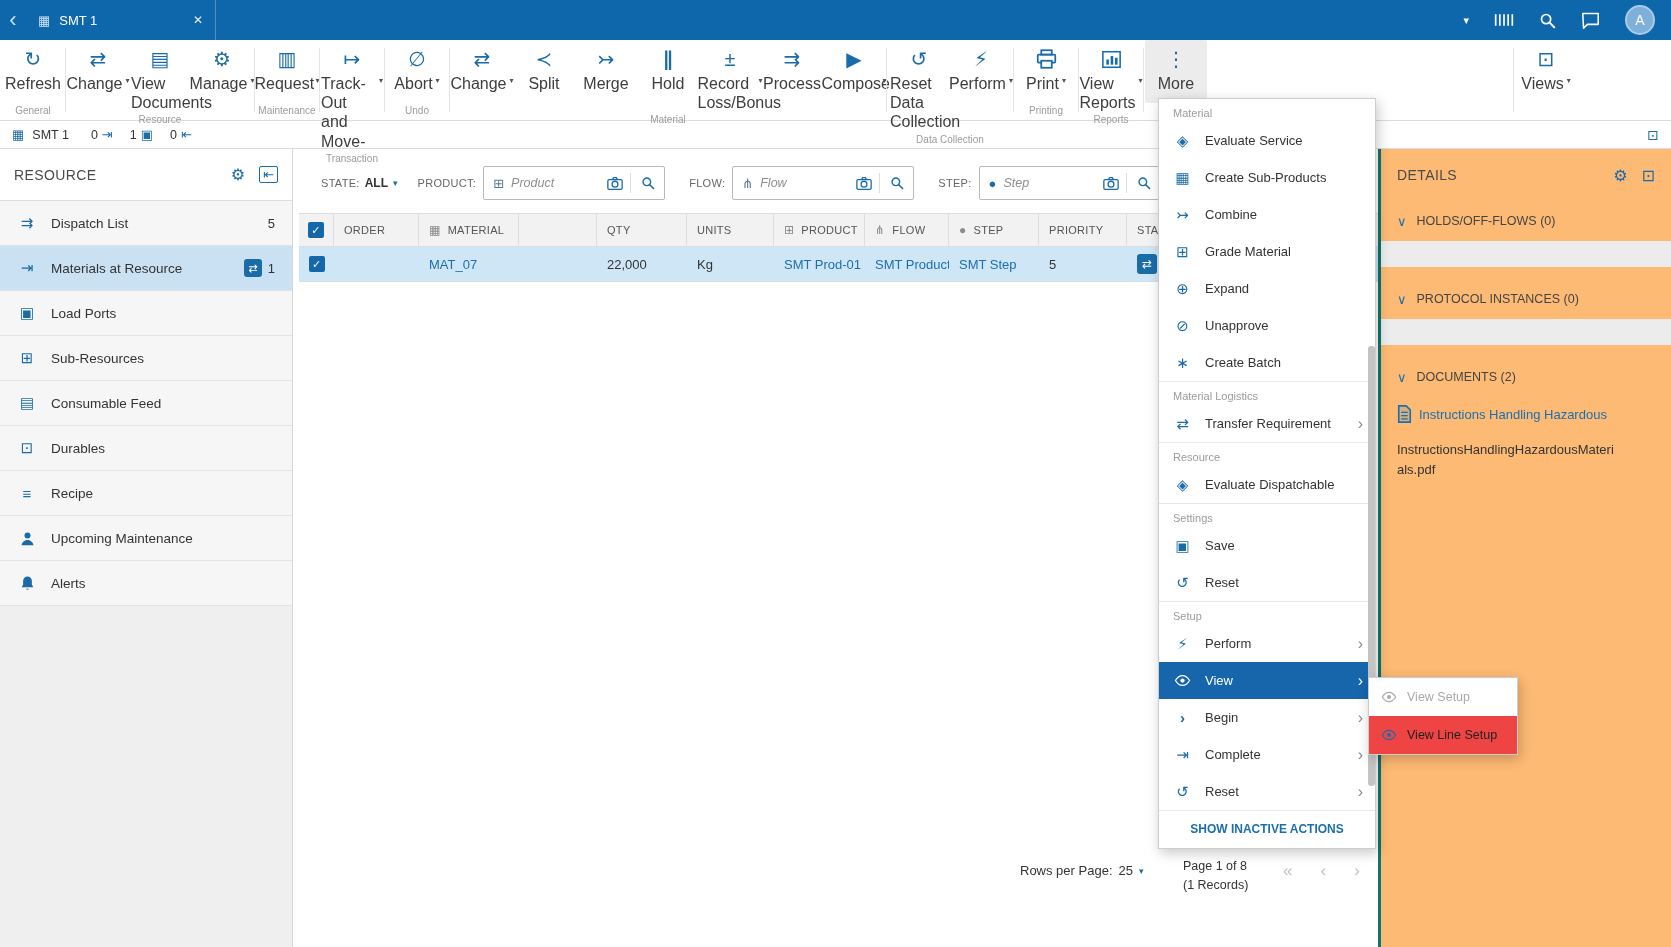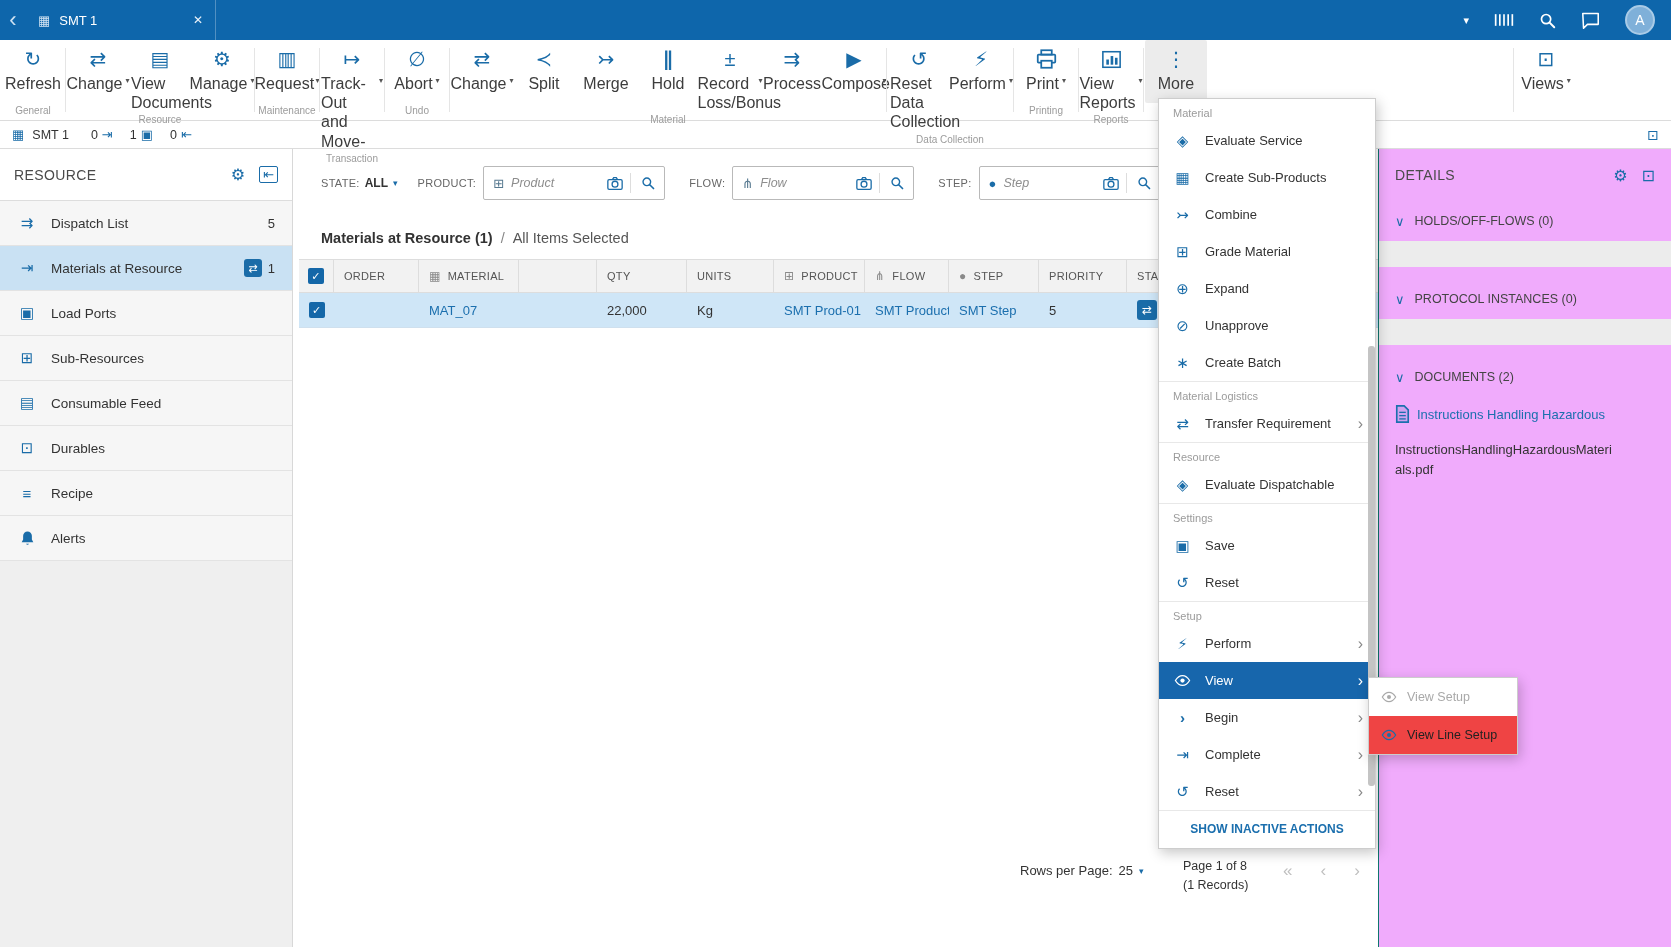--- a/index.html
+++ b/index.html
@@ -95,21 +95,21 @@
   .statechip{width:20px;height:20px;background:#1a6ca8;border-radius:3px;color:#fff;font-size:12px;display:flex;align-items:center;justify-content:center}
 
   .mainfooter{position:absolute;top:708px;left:0;right:0;height:60px}
   .rowsper{position:absolute;left:727px;top:6px;display:flex;align-items:center;gap:6px;font-size:13px;cursor:pointer}
   .rowsper .fcaret{margin:0}
   .pageinfo{position:absolute;left:890px;top:0;font-size:12.5px;line-height:1.5;color:#333}
   .pager{position:absolute;left:990px;top:4px;display:flex;gap:28px;color:#bfbfbf;font-size:17px}
   .pager span{cursor:pointer}
 
   
-  .details{width:293px;background:#f0abfc;border-left:1px solid #0f766e}
+  .details{width:293px;background:#fdba74;border-left:3px solid #0f766e}
   .dt-head{height:52px;display:flex;align-items:center;gap:14px;padding:0 16px}
   .dt-title{flex:1;font-size:14px;color:#4a4a4a;letter-spacing:.4px}
   .dt-gear,.dt-expand{color:#1a6ca8;font-size:16px;cursor:pointer}
   .dt-sec{height:40px;display:flex;align-items:center;gap:10px;padding:0 16px;font-size:12.5px;color:#444;cursor:pointer}
   .dt-chev{color:#1a6ca8;font-size:13px}
   .dt-bar{height:26px;background:#ececec;margin-bottom:12px}
   .dt-doc{padding:8px 0 0 16px;font-size:13px}
   .dt-doclink{display:flex;align-items:center;gap:7px;color:#1b6fae;white-space:nowrap;overflow:hidden;cursor:pointer}
   .dt-doclink svg{flex:none;color:#1b6fae}
   .dt-filename{color:#333;margin-top:17px;word-break:break-all;line-height:1.5;padding-right:55px}
@@ -458,20 +458,29 @@
     <div class="sb-item">
       <span class="sb-icon">⊡</span>
       <span>Durables</span>
     </div>
     <div class="sb-item">
       <span class="sb-icon">≡</span>
       <span>Recipe</span>
     </div>
     <div class="sb-item">
       <span class="sb-icon">
+        <svg width="15" height="15" viewBox="0 0 20 20">
+            <circle cx="10" cy="6" r="4" fill="currentColor"></circle>
+            <path d="M2 19c1-5 5-7 8-7s7 2 8 7z" fill="currentColor"></path>
+          </svg>
+      </span>
+      <span>Upcoming Maintenance</span>
+    </div>
+    <div class="sb-item">
+      <span class="sb-icon">
         <svg width="15" height="16" viewBox="0 0 20 22">
             <path d="M10 2a6 6 0 0 1 6 6v5l2 4H2l2-4V8a6 6 0 0 1 6-6z" fill="currentColor"></path>
             <path d="M8 19a2.2 2.2 0 0 0 4 0z" fill="currentColor"></path>
           </svg>
       </span>
       <span>Alerts</span>
     </div>
   </aside>
 
   <section class="main">
@@ -535,25 +544,20 @@
         <span class="fsep"></span>
         <span class="fsearch">
           <svg width="14" height="14" viewBox="0 0 24 24">
               <circle cx="10" cy="10" r="6.5" fill="none" stroke="currentColor" stroke-width="2.4"></circle>
               <line x1="15" y1="15" x2="21.5" y2="21.5" stroke="currentColor" stroke-width="2.8" stroke-linecap="round"></line>
             </svg>
         </span>
       </div>
     </div>
 
-    <div class="listline">
-      <span class="listtitle">Materials at Resource (1)</span>
-      <span class="listsep">/</span>
-      <span class="listsub">All Items Selected</span>
-    </div>
 
     <div class="tablewrap">
       <div class="thead">
         <div class="th w-cb">
             <span class="cb">✓</span>
           </div>
         <div class="th w-order">
             <span>ORDER</span>
           </div>
         <div class="th w-mat">

